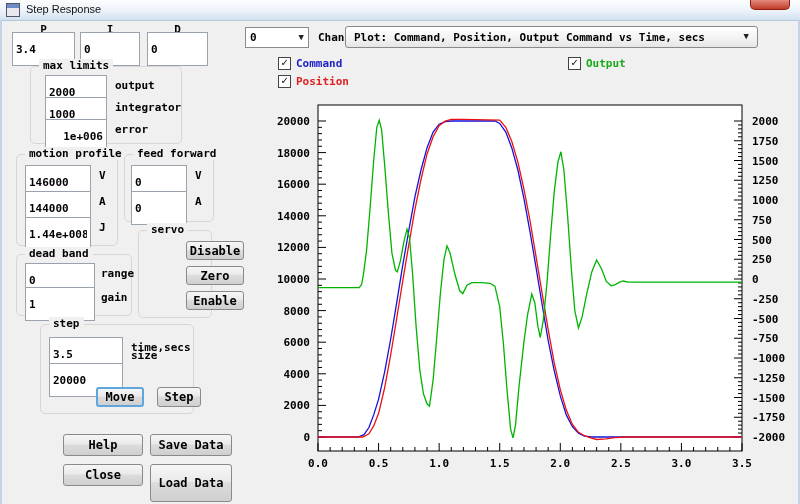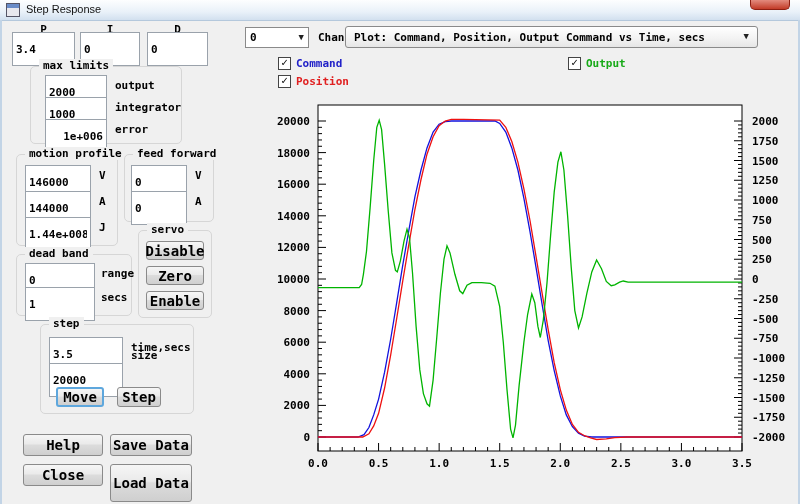--- a/index.html
+++ b/index.html
@@ -40,22 +40,22 @@
     position:absolute;border:1px solid #d6d6d6;border-radius:5px;
   }
   .grouptitle{
     position:absolute;top:-8px;left:8px;background:#f0f0f0;
     padding:0 4px;font-weight:bold;white-space:nowrap;
   }
   .btn{
     position:absolute;display:flex;align-items:center;justify-content:center;
     background:linear-gradient(#f6f6f6,#eaeaea 45%,#dcdcdc 50%,#cfcfcf);
     border:1px solid #8a8a8a;border-radius:3px;
-    font-family:inherit;font-size:14px;font-weight:bold;color:#000;
-    box-sizing:border-box;cursor:default;
+    font-family:inherit;font-size:12px;font-weight:bold;color:#000;
+    box-sizing:border-box;cursor:default;margin-left:40px;
   }
   .btn-default{border:2px solid #5ea7dd;}
   .combo{
     position:absolute;background:#fff;border:1px solid #8a8a8a;
     box-sizing:border-box;display:flex;align-items:center;
   }
   .combo .val{padding-left:4px;font-weight:bold;}
   .combo .arrow{position:absolute;right:4px;top:4px;font-size:9px;color:#222;}
   .dropdown{
     position:absolute;background:linear-gradient(#ffffff,#f2f2f2 60%,#e6e6e6);
@@ -141,21 +141,21 @@
   <div class="btn" style="left:7px;top:10px;width:58px;height:19px;">Disable</div>
   <div class="btn" style="left:7px;top:35px;width:58px;height:19px;">Zero</div>
   <div class="btn" style="left:7px;top:60px;width:58px;height:19px;">Enable</div>
 </div>
 
 <div class="groupbox" style="left:16px;top:254px;width:114px;height:60px;">
   <div class="grouptitle">dead band</div>
   <input class="edit" style="left: 8px; top: 8px; width: 70px; height: 18px;" value="0">
   <div class="lbl" style="left:84px;top:12px;">range</div>
   <input class="edit" style="left: 8px; top: 32px; width: 70px; height: 18px;" value="1">
-  <div class="lbl" style="left:84px;top:36px;">secs</div>
+  <div class="lbl" style="left:84px;top:36px;">gain</div>
 </div>
 
 <div class="groupbox" style="left:40px;top:324px;width:152px;height:88px;">
   <div class="grouptitle">step</div>
   <input class="edit" style="left: 8px; top: 12px; width: 74px; height: 19px;" value="3.5">
   <div class="lbl" style="left:90px;top:16px;">time,secs</div>
   <input class="edit" style="left: 8px; top: 38px; width: 74px; height: 19px;" value="20000">
   <div class="lbl" style="left:90px;top:24px;">size</div>
   <div class="btn btn-default" style="left:15px;top:62px;width:48px;height:20px;">Move</div>
   <div class="btn" style="left:76px;top:62px;width:44px;height:20px;">Step</div>

